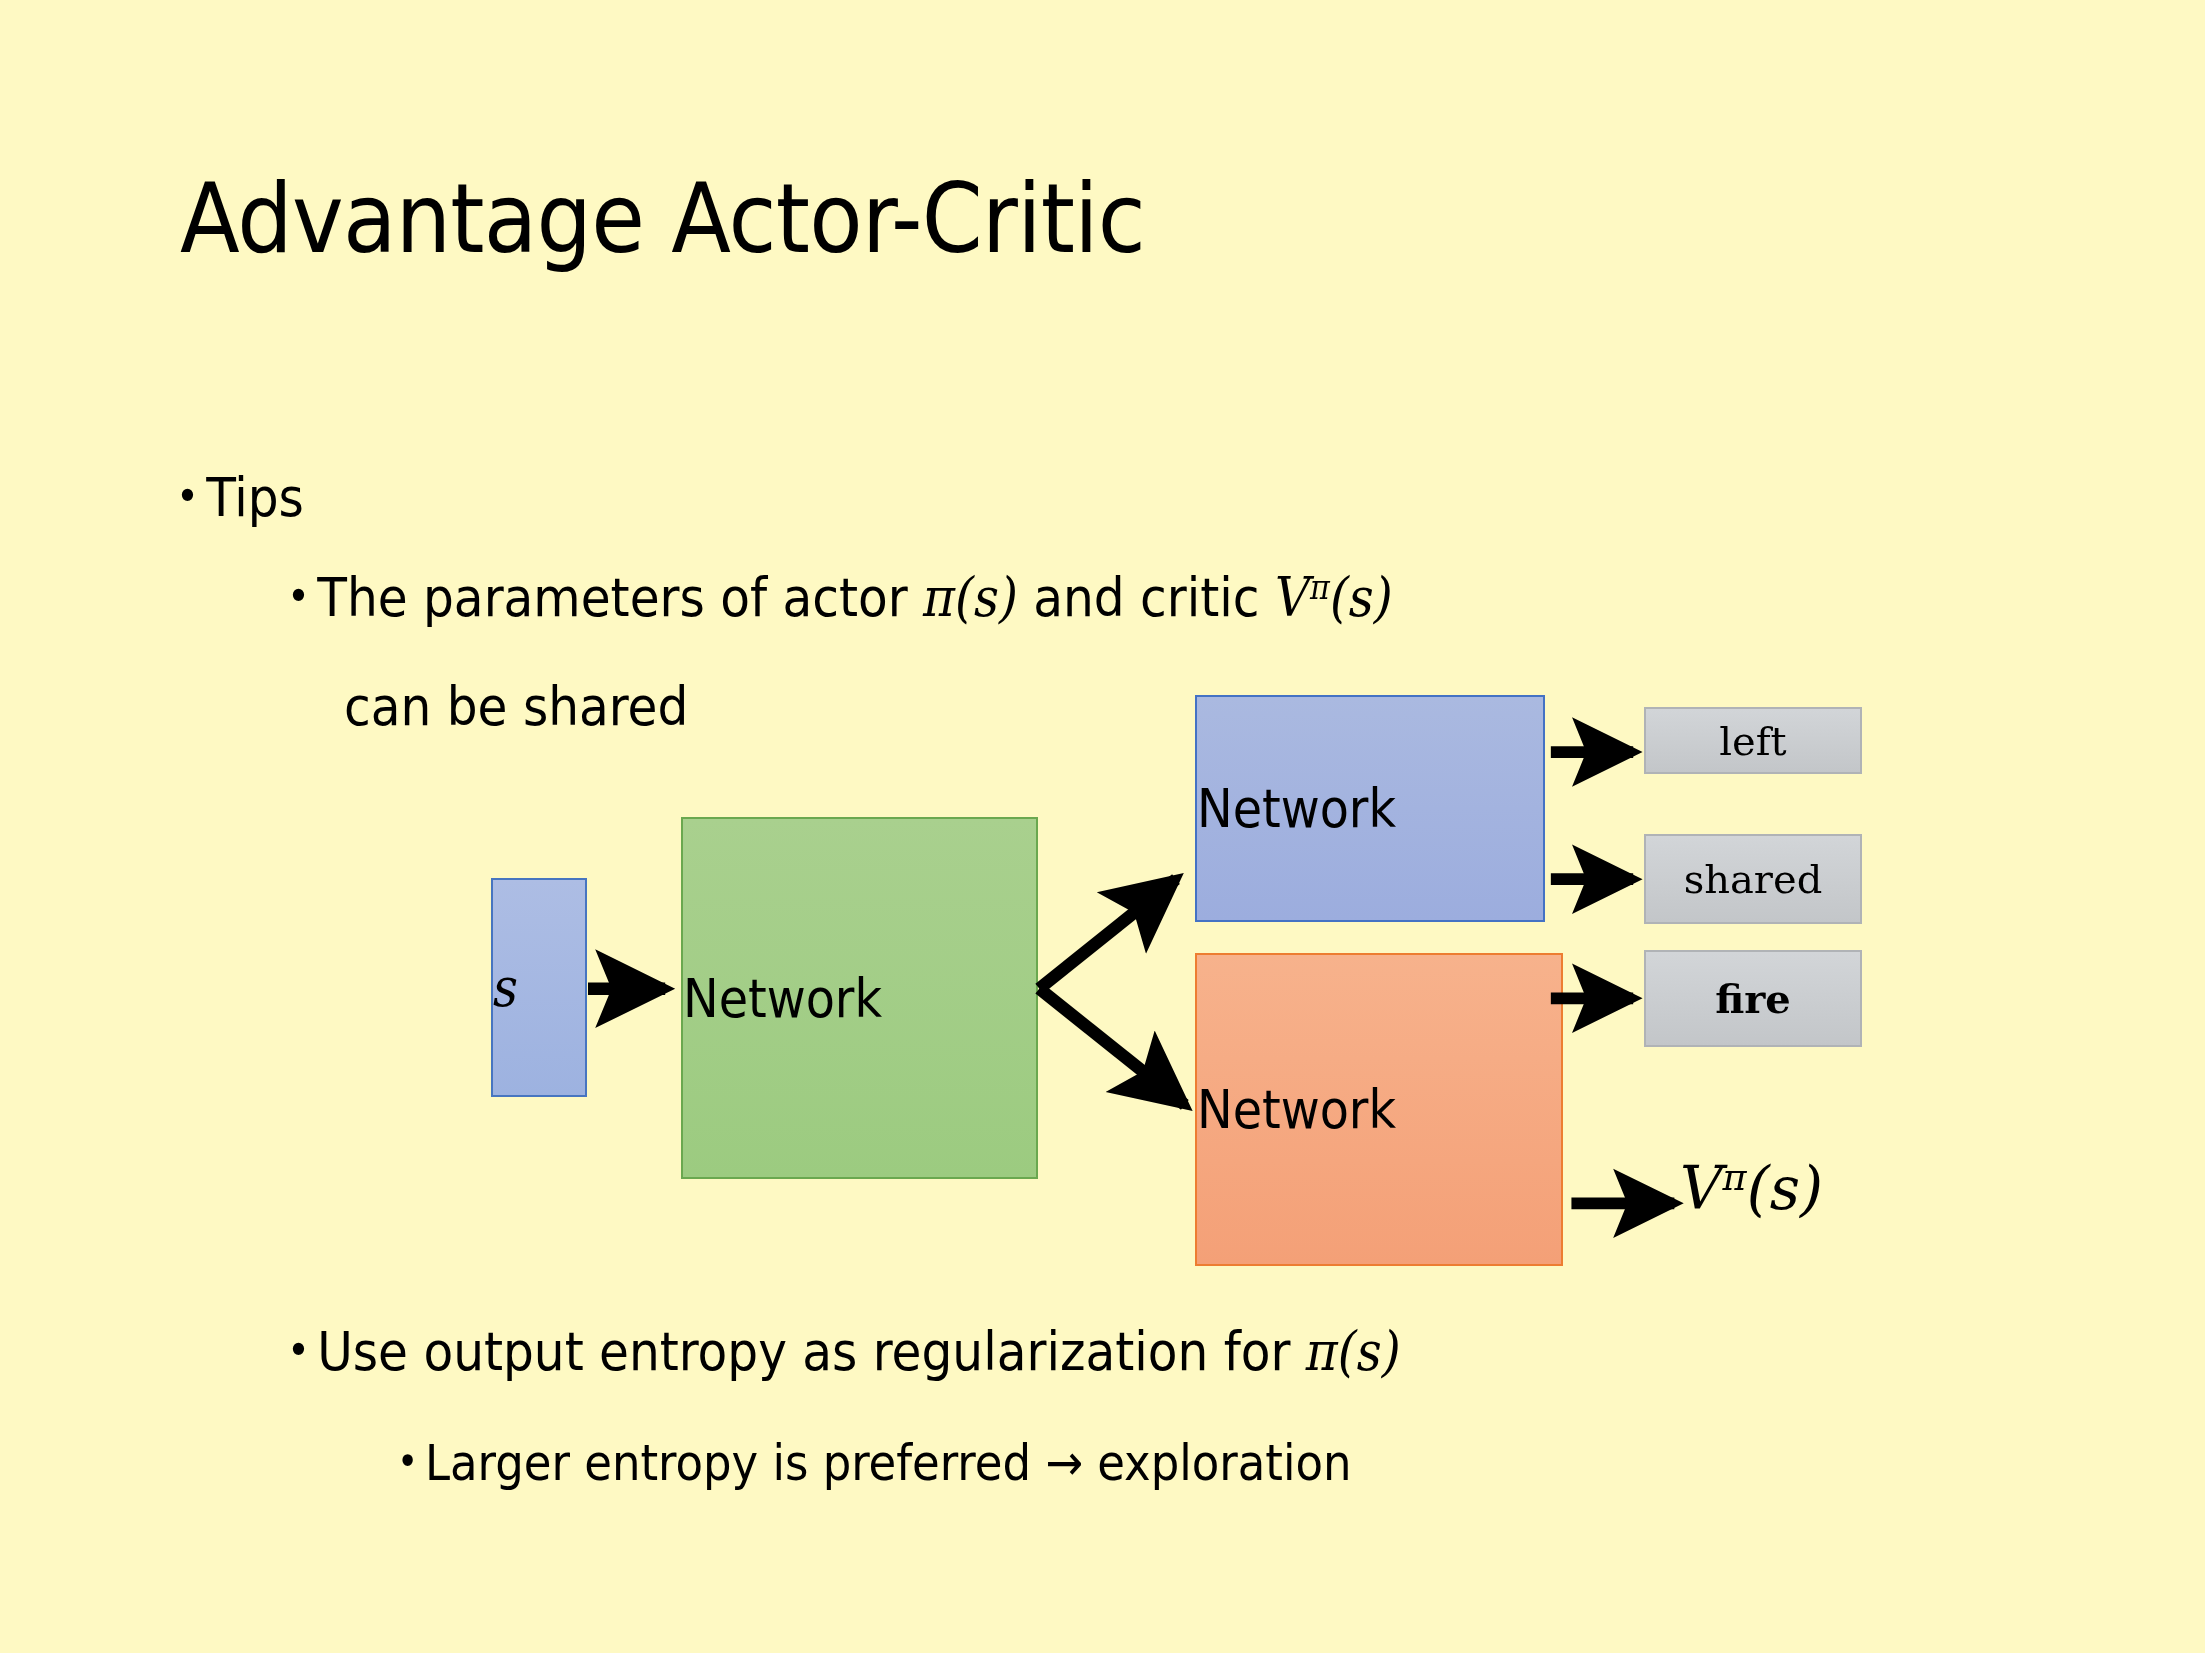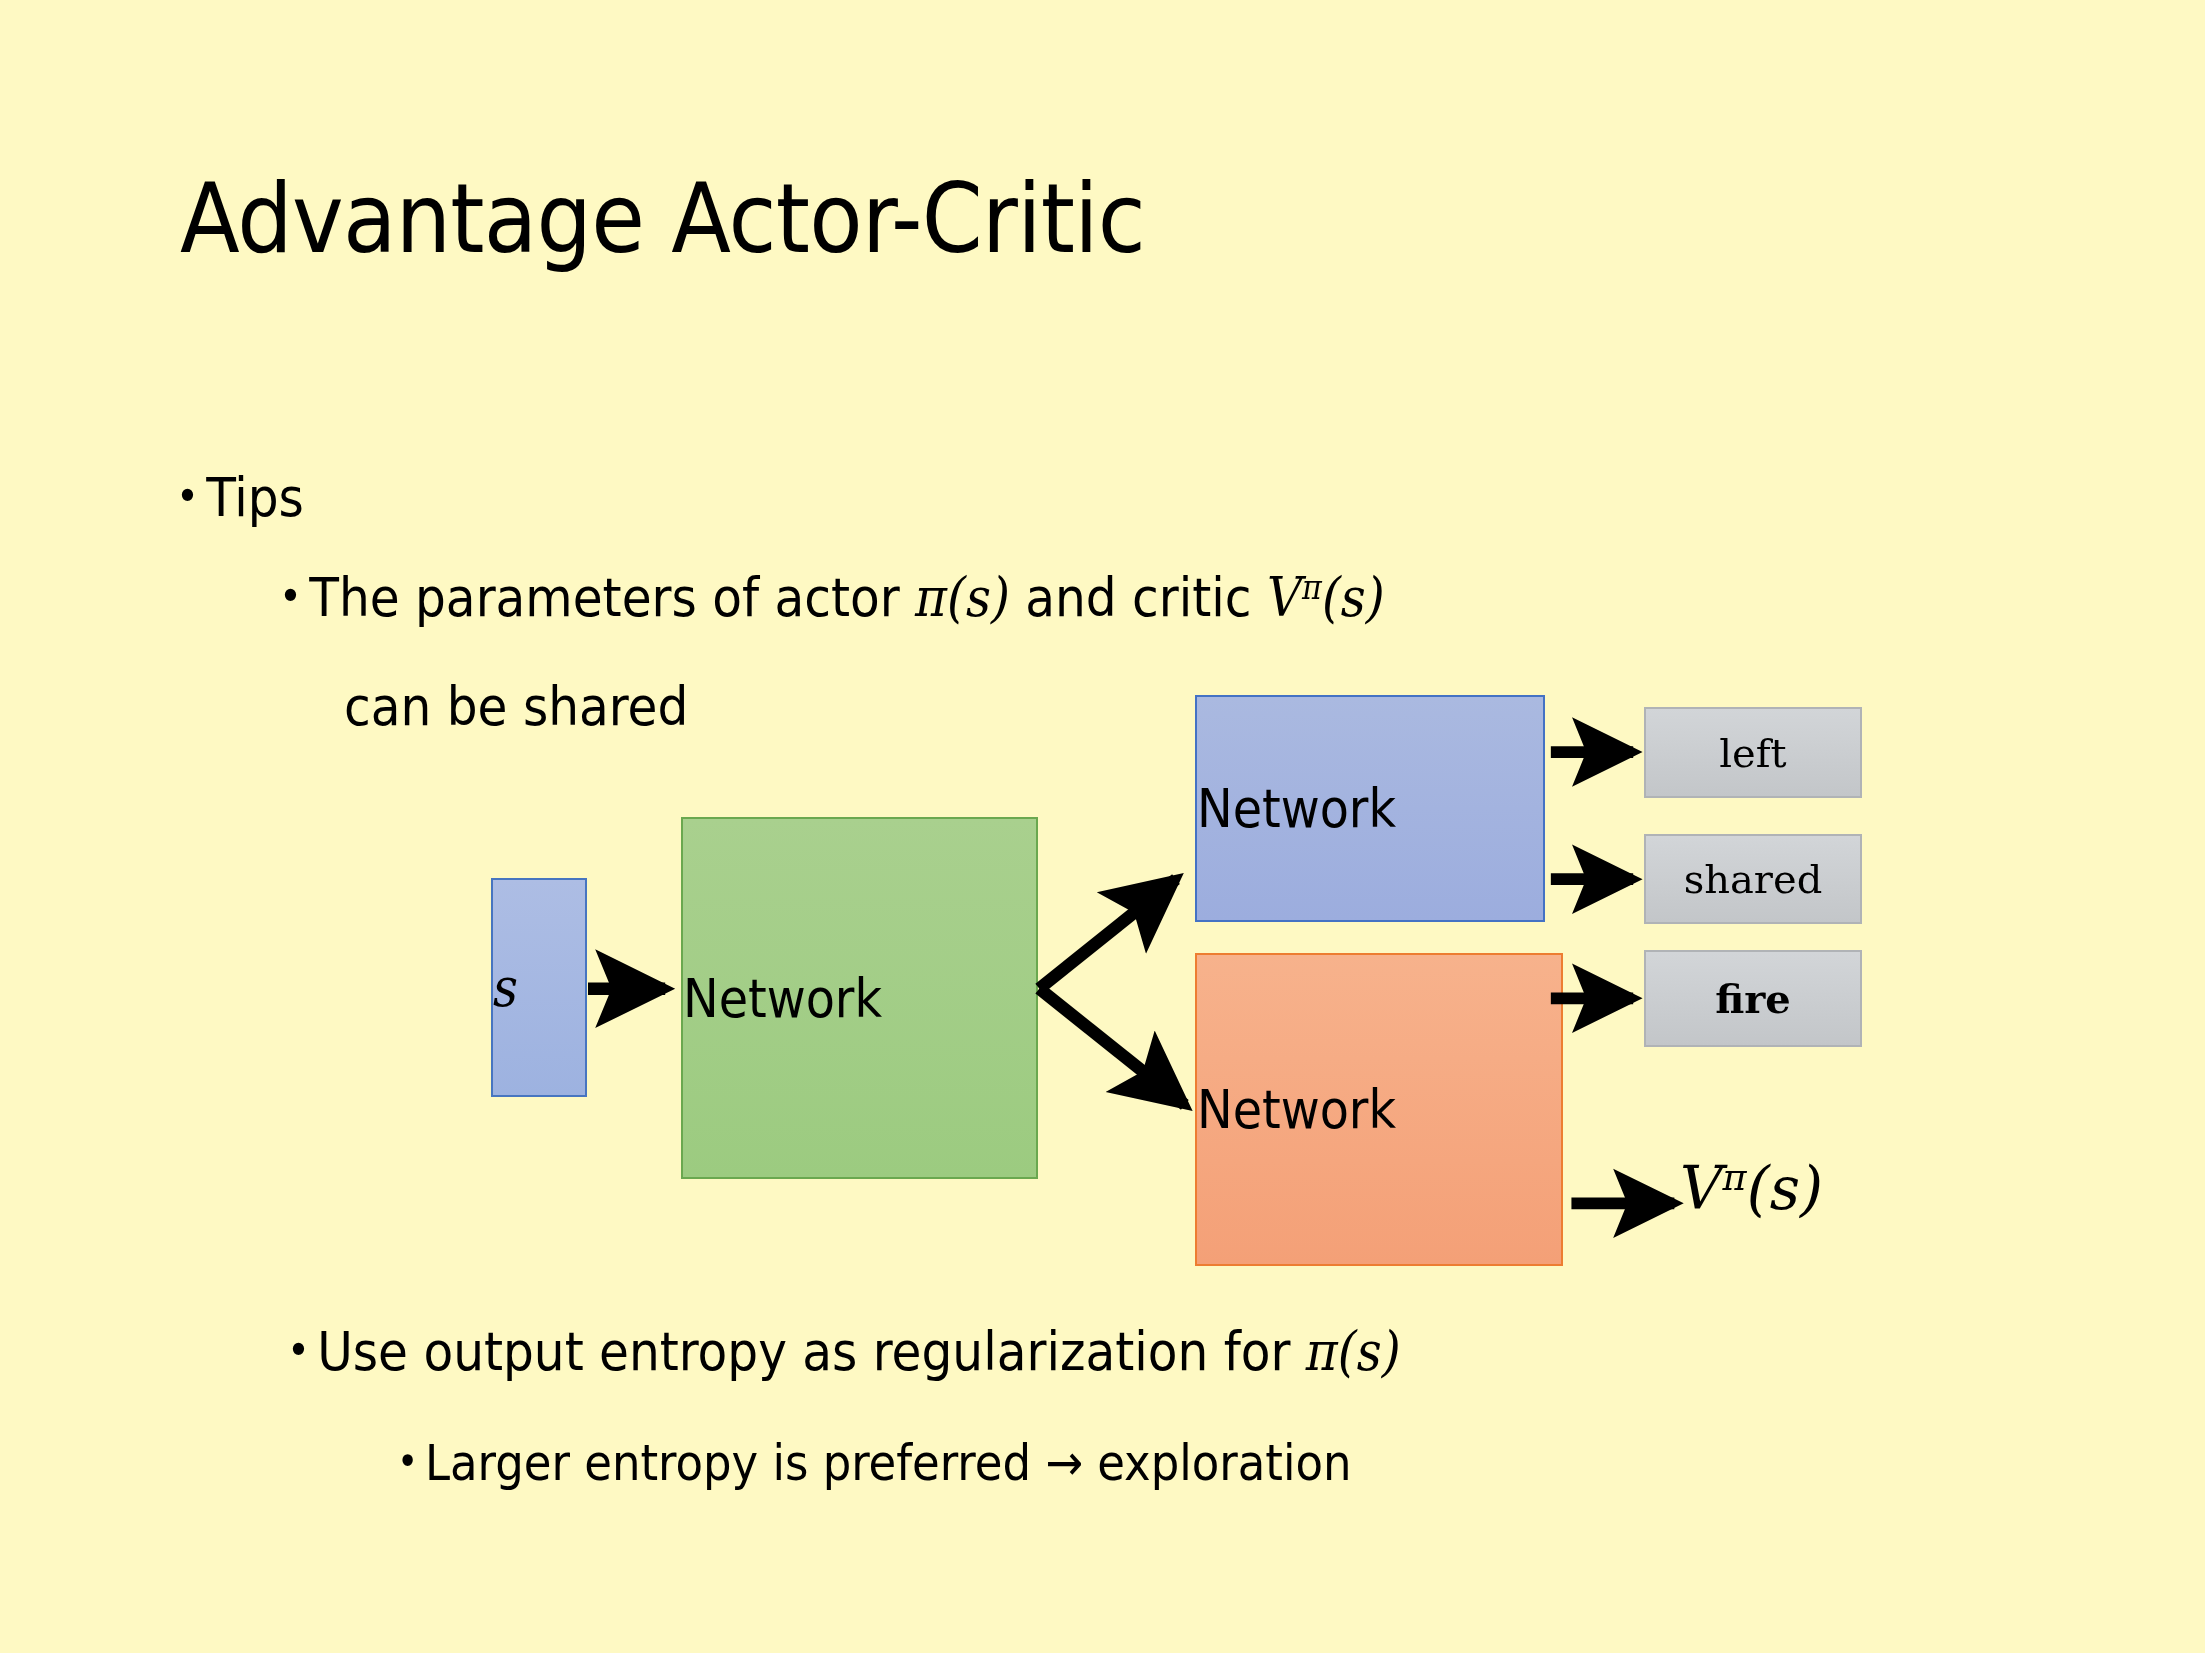--- a/index.html
+++ b/index.html
@@ -63,21 +63,21 @@
     font-style: italic;
   }
   .sup {
     font-size: 0.62em;
     vertical-align: 0.52em;
     font-family: "DejaVu Serif", "Liberation Serif", serif;
     font-style: italic;
   }
 
   #b-tips    { left: 176px;  top: 465px;  }
-  #b-params  { left: 279px;  top: 565px;  }
+  #b-params  { left: 287px;  top: 565px;  }
   #b-params2 { left: 344px;  top: 631px; margin-top: 43px;  }
   #b-entropy { left: 287px;  top: 1319px; }
   #b-larger  { left: 397px;  top: 1433px; }
 
   
   #diagram {
     position: absolute;
     left: 0; top: 0;
     width: 2205px; height: 1654px;
   }
@@ -134,21 +134,21 @@
     border: 2.2px solid #b0b3b6;
     display: flex;
     align-items: center;
     justify-content: center;
   }
   .out-box .outlabel {
     font-family: "DejaVu Serif", "Liberation Serif", serif;
     font-size: 40px;
     color: #000000;
   }
-  #out-left  { top: 707px;  height: 91px; }
+  #out-left  { top: 707px;  height: 67px; }
   #out-right { top: 834px; height: 90px; }
   #out-fire  { top: 950px; height: 97px; font-weight: bold; }
 
   #vpi-label {
     position: absolute;
     left: 1680px;
     top: 1154px;
     font-family: "DejaVu Serif", "Liberation Serif", serif;
     font-style: italic;
     font-size: 59px;

